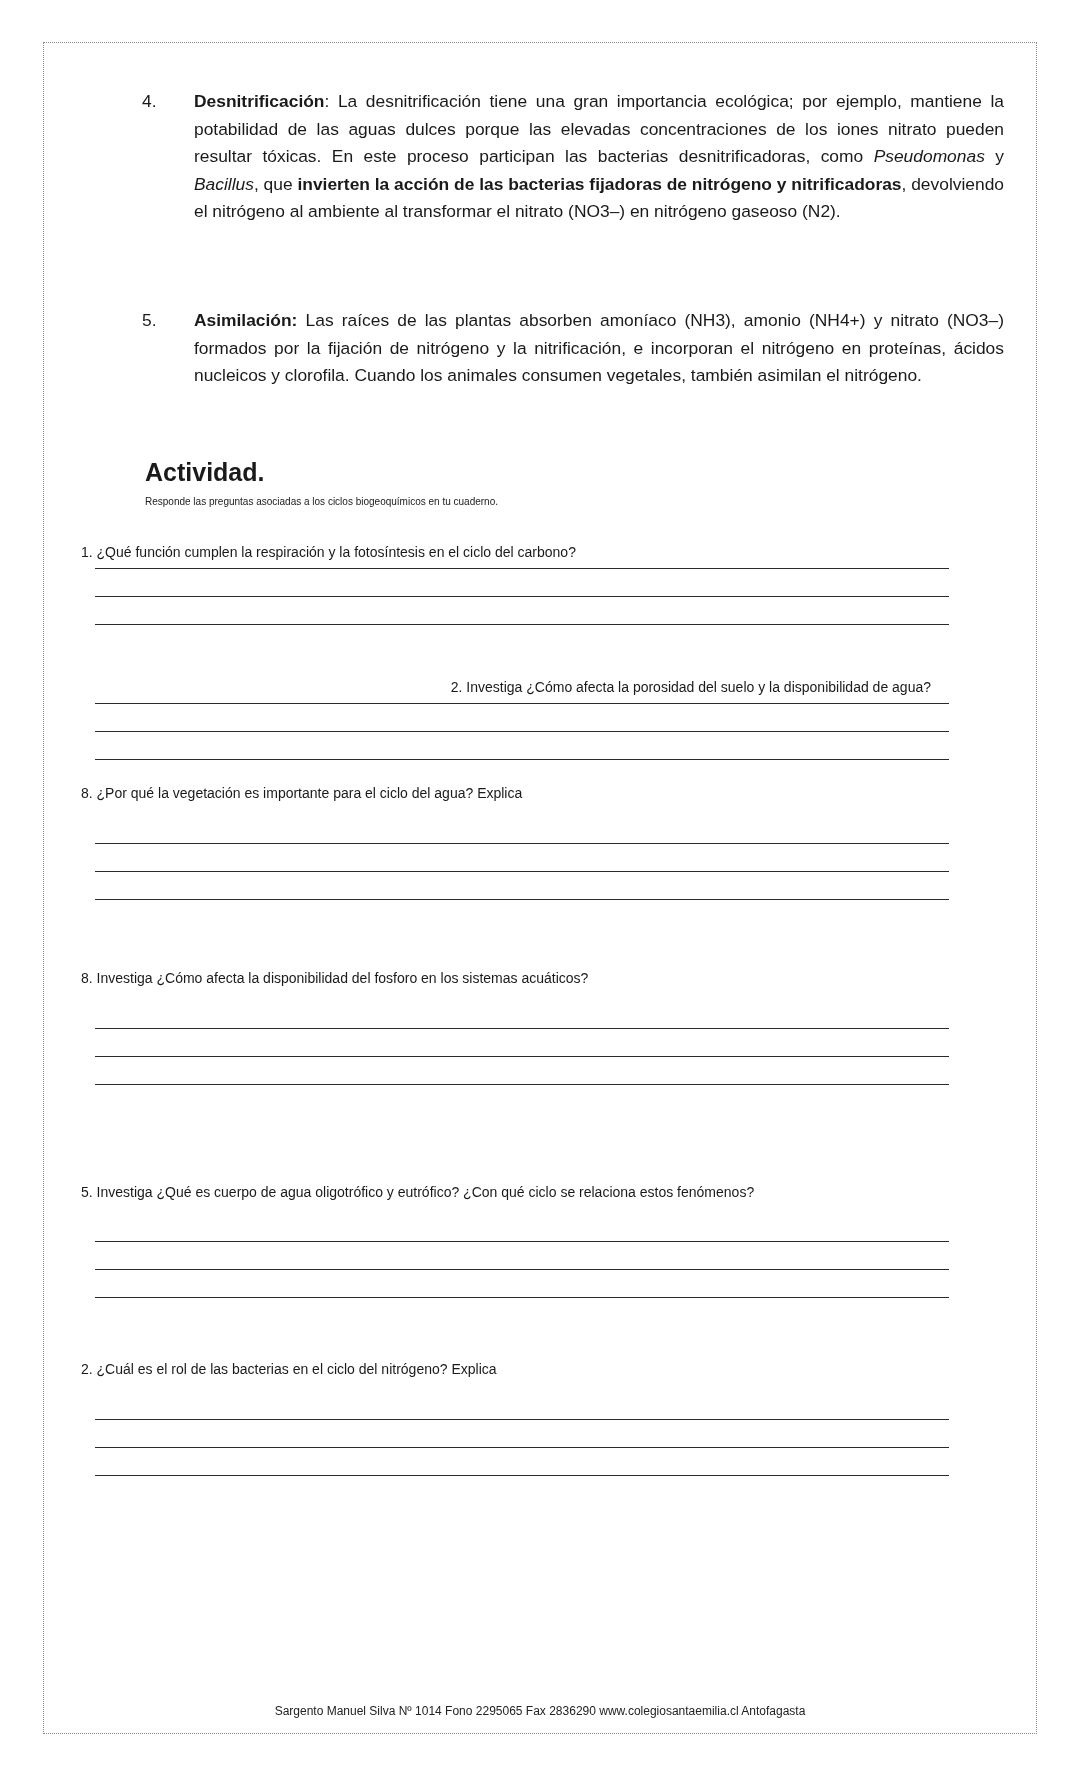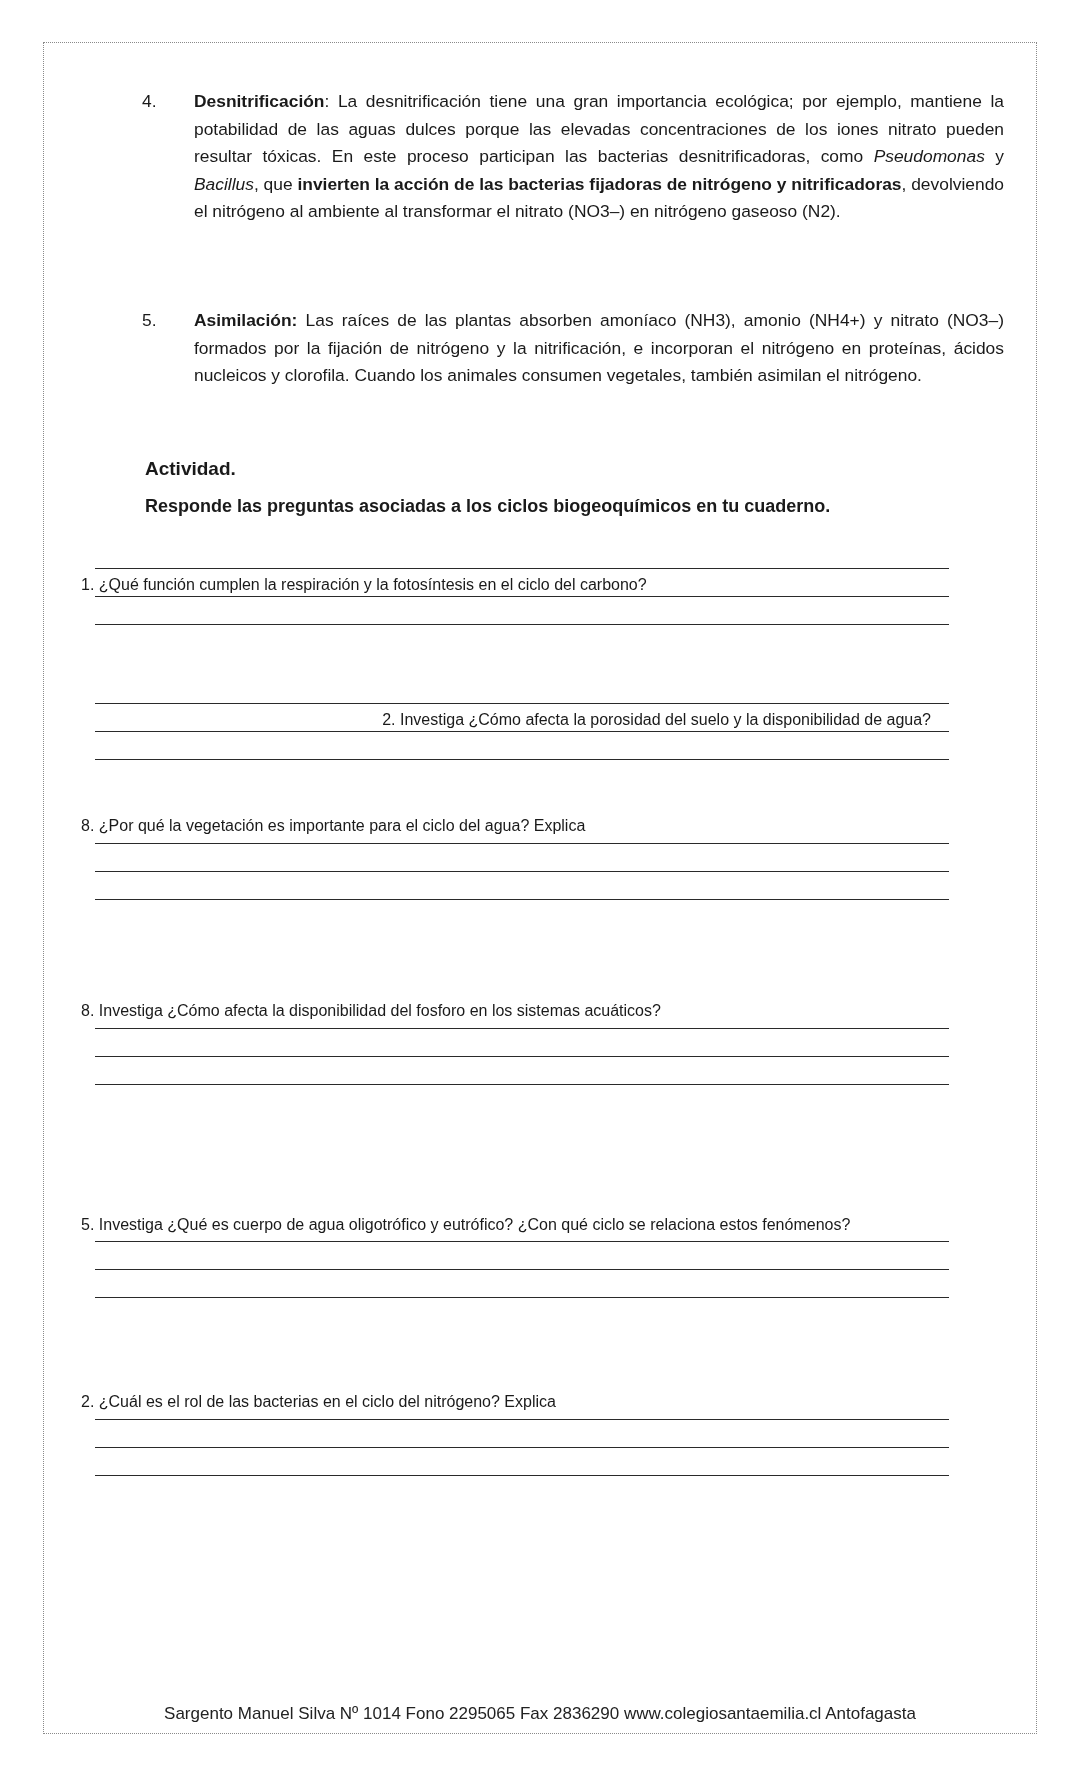--- a/index.html
+++ b/index.html
@@ -6,25 +6,25 @@
     body { width:1080px; height:1778px; position:relative; overflow:hidden;
            font-family:"Liberation Sans", sans-serif; color:#1a1a1a; }
     .page-border { position:absolute; left:43px; top:42px; width:994px; height:1692px;
                    border:1px dotted #8a8a8a; box-sizing:border-box; }
     .item { position:absolute; left:142px; width:862px; font-size:17.4px; line-height:27.5px;
             text-align:justify; }
     .item .num { position:absolute; left:0; top:0; }
     .item .body { margin-left:52px; }
     .item b { font-weight:bold; }
     .item i { font-style:italic; }
-    .heading { position:absolute; left:145px; top:458px; font-size:19px; font-weight:bold; }
-    .subtitle { position:absolute; left:145px; top:496px; font-size:18px;font-weight:bold; }
-    .question { position:absolute; left:81px; font-size:16px; line-height:29px; width:850px;margin-top:32px; }
+    .heading { position:absolute; left:145px; top:458px; font-size:25px; font-weight:bold; }
+    .subtitle { position:absolute; left:145px; top:496px; font-size:10px; }
+    .question { position:absolute; left:81px; font-size:14px; line-height:29px; width:850px; }
     .line { position:absolute; left:95px; width:854px; height:0; border-top:1.6px solid #2a2a2a; }
-    .footer { position:absolute; left:0; width:1080px; top:1704px; text-align:center; font-size:17px; color:#222; }
+    .footer { position:absolute; left:0; width:1080px; top:1704px; text-align:center; font-size:12px; color:#222; }
   </style>
 </head>
 <body>
 
 <div class="page-border"></div>
 
 <div class="item" style="top:88px;">
   <span class="num">4.</span>
   <div class="body"><b>Desnitrificación</b><span>: La desnitrificación tiene una gran importancia ecológica; por ejemplo, mantiene la potabilidad de las aguas dulces porque las elevadas concentraciones de los iones nitrato pueden resultar tóxicas. En este proceso participan las bacterias desnitrificadoras, como </span><i>Pseudomonas</i><span> y </span><i>Bacillus</i><span>, que </span><b>invierten la acción de las bacterias fijadoras de nitrógeno y nitrificadoras</b><span>, devolviendo el nitrógeno al ambiente al transformar el nitrato (NO3–) en nitrógeno gaseoso (N2).</span></div>
 </div>

